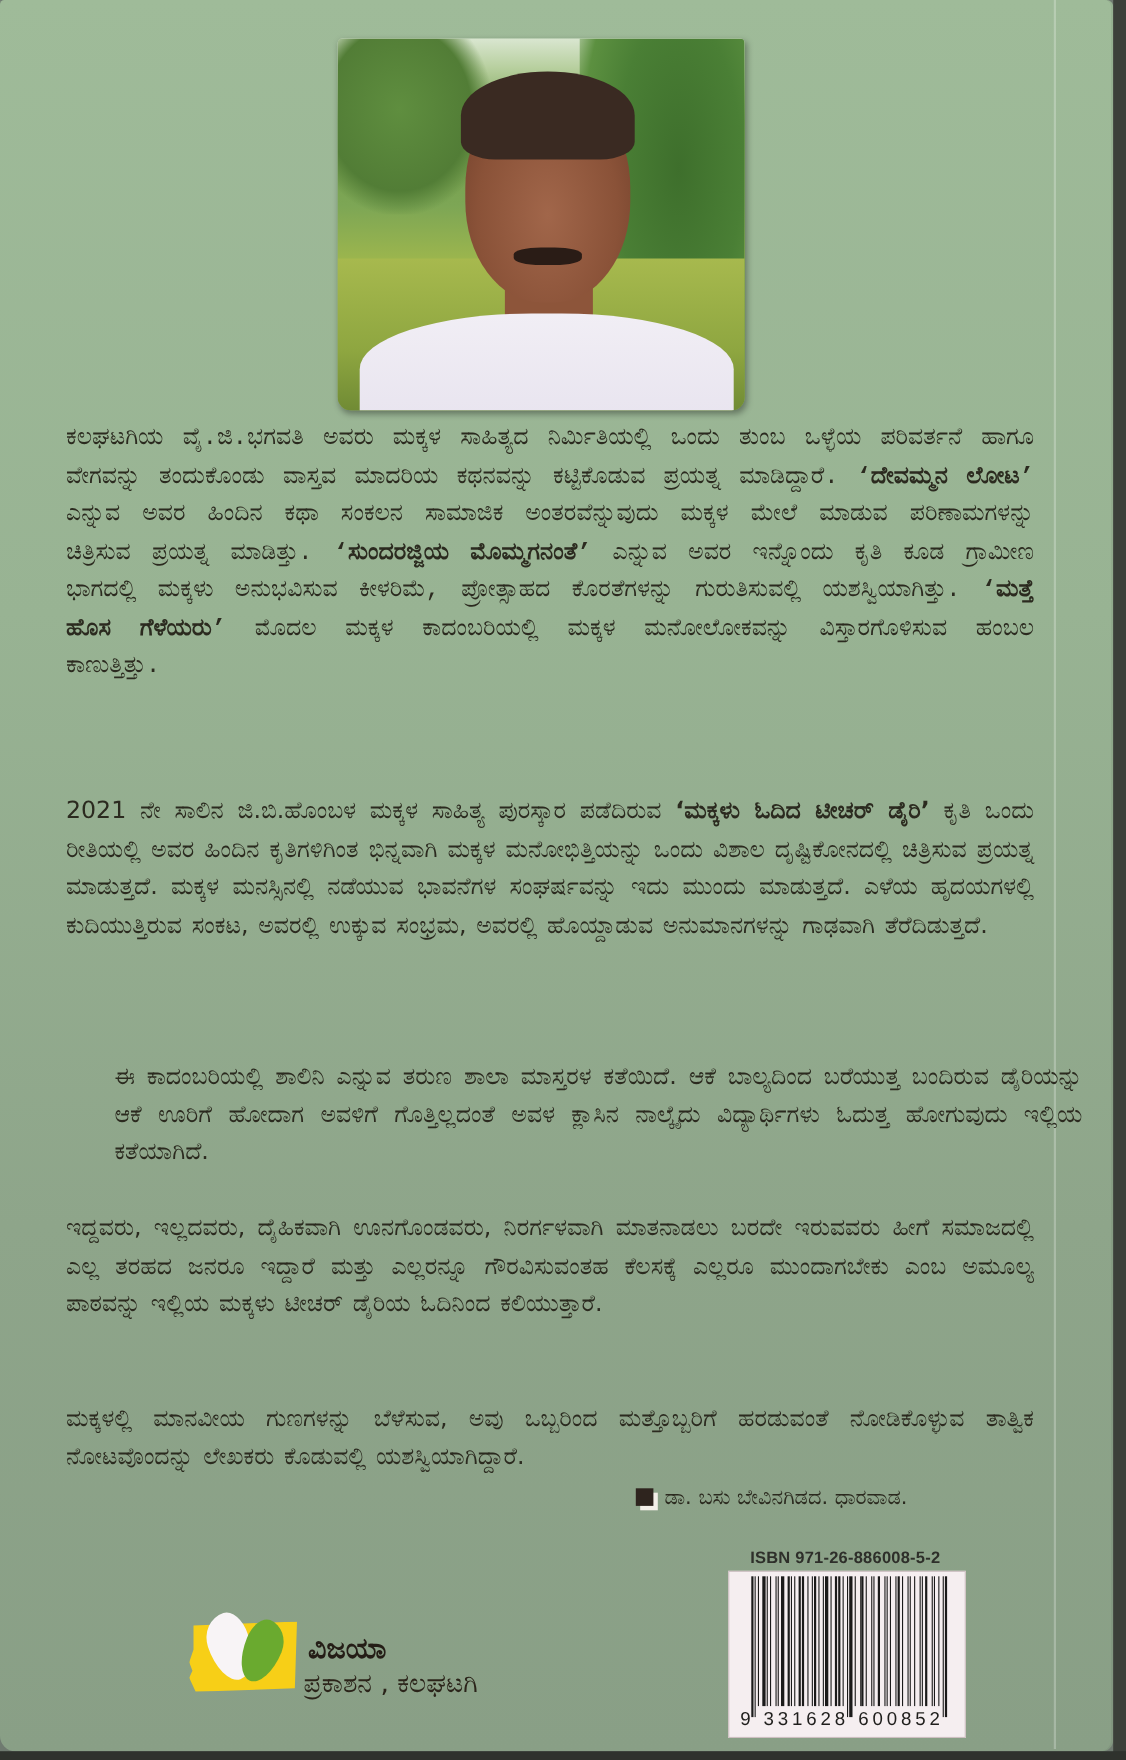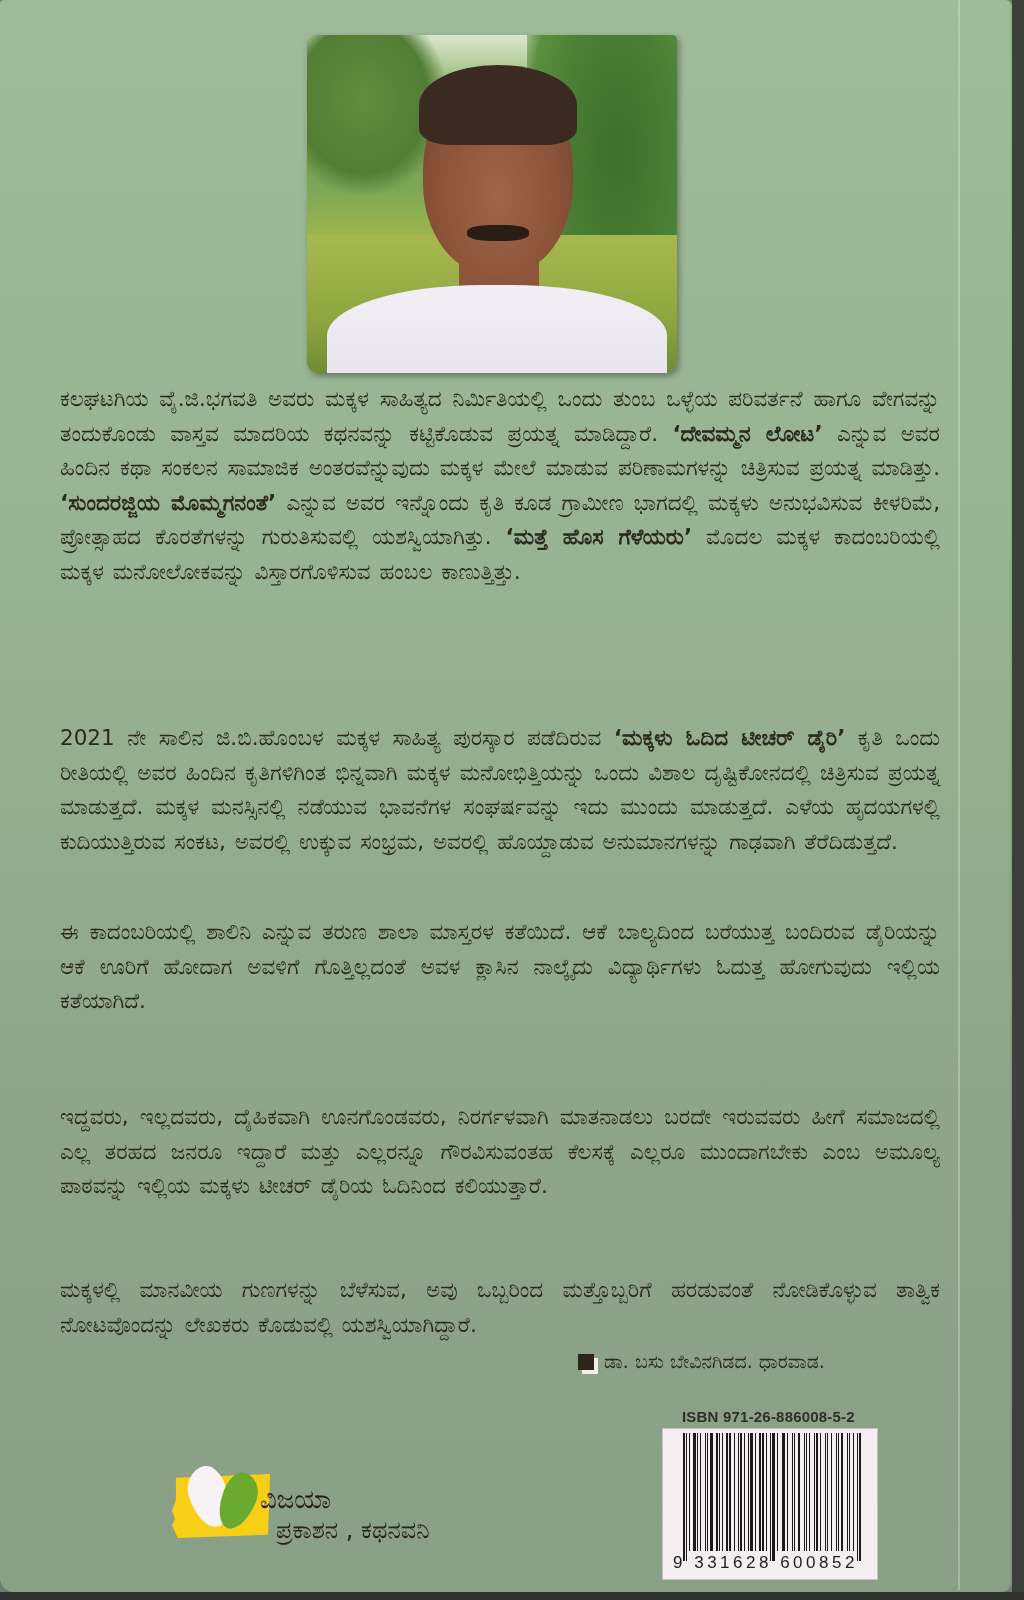--- a/index.html
+++ b/index.html
@@ -56,23 +56,23 @@
 
   .text-block {
     position:absolute; left:60px; width:880px;
     font-family:"DejaVu Sans", sans-serif;
     color:#2b2a1f; font-size:21.5px; line-height:34.5px;
     text-align:justify;
     word-spacing:2px;
   }
   .text-block p { margin:0; }
   .text-block .q { font-weight:bold; }
-  #para1 { top:382px; }
+  #para1 { top:382px;font-family:Liberation Mono, monospace; }
   #para2 { top:721px; }
-  #para3 { top:915px; }
+  #para3 { top:962px;margin-left:44px; }
   #para4 { top:1100px; }
   #para5 { top:1273px; }
 
   .signature {
     position:absolute; left:578px; top:1350px;
     font-size:19px; color:#2b2a1f; display:flex; align-items:center; gap:10px;
   }
   .sig-square { width:16px; height:16px; background:#2e241e; box-shadow:4px 4px 0 #f3efe8; }
 
   .isbn-label {
@@ -100,21 +100,21 @@
   }
   .leaf-white {
     position:absolute; left:24px; top:0px; width:38px; height:62px; background:#f8f4f6;
     border-radius:60% 40% 50% 50% / 40% 40% 60% 60%; transform:rotate(-18deg);
   }
   .leaf-green {
     position:absolute; left:55px; top:6px; width:34px; height:58px; background:#6aaa2f;
     border-radius:40% 60% 50% 50% / 40% 40% 60% 60%; transform:rotate(22deg);
   }
   .publisher-name {
-    position:absolute; left:260px; top:1484px; font-size:26px; font-weight:normal; color:#241d16;
+    position:absolute; left:280px; top:1484px; font-size:26px; font-weight:bold; color:#241d16;
   }
   .publisher-place {
     position:absolute; left:276px; top:1516px; font-size:24px; color:#2b241a;
   }
 </style>
 </head>
 <body>
 
 <div class="cover">
   <div class="spine-line"></div>
@@ -207,16 +207,16 @@
       </div>
     <div class="barcode-digits">9 331628 600852</div>
   </div>
 
   <div class="logo">
     <div class="logo-paper"></div>
     <div class="leaf-white"></div>
     <div class="leaf-green"></div>
   </div>
   <div class="publisher-name">ವಿಜಯಾ</div>
-  <div class="publisher-place">ಪ್ರಕಾಶನ , ಕಥನವನಿ</div>
+  <div class="publisher-place">ಪ್ರಕಾಶನ , ಕಲಘಟಗಿ</div>
 </div>
 <div class="dark-edge"></div>
 <div class="bottom-edge"></div>
 
 </body></html>

